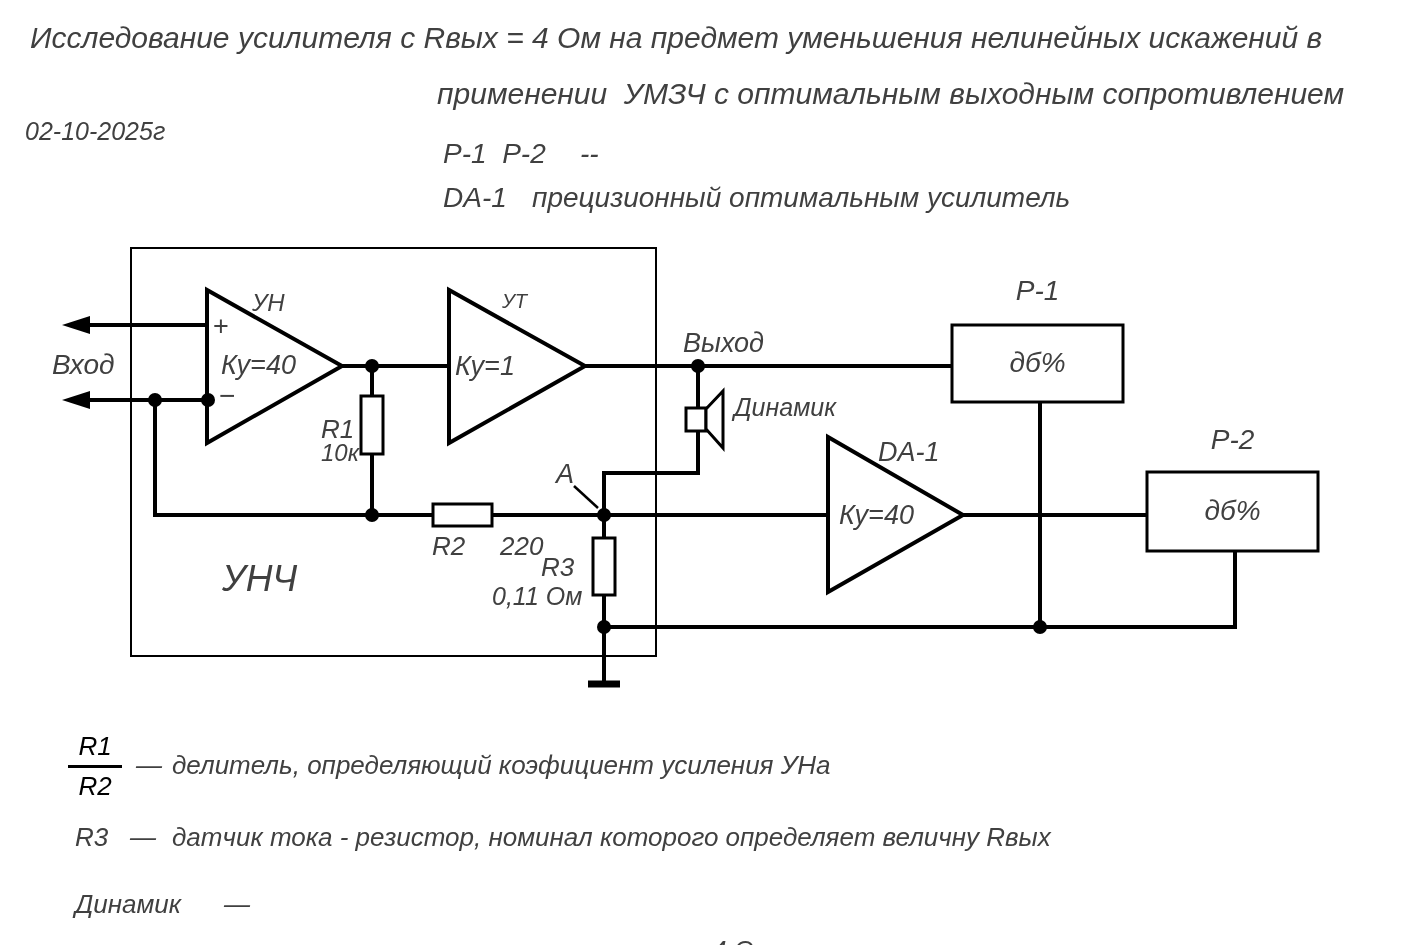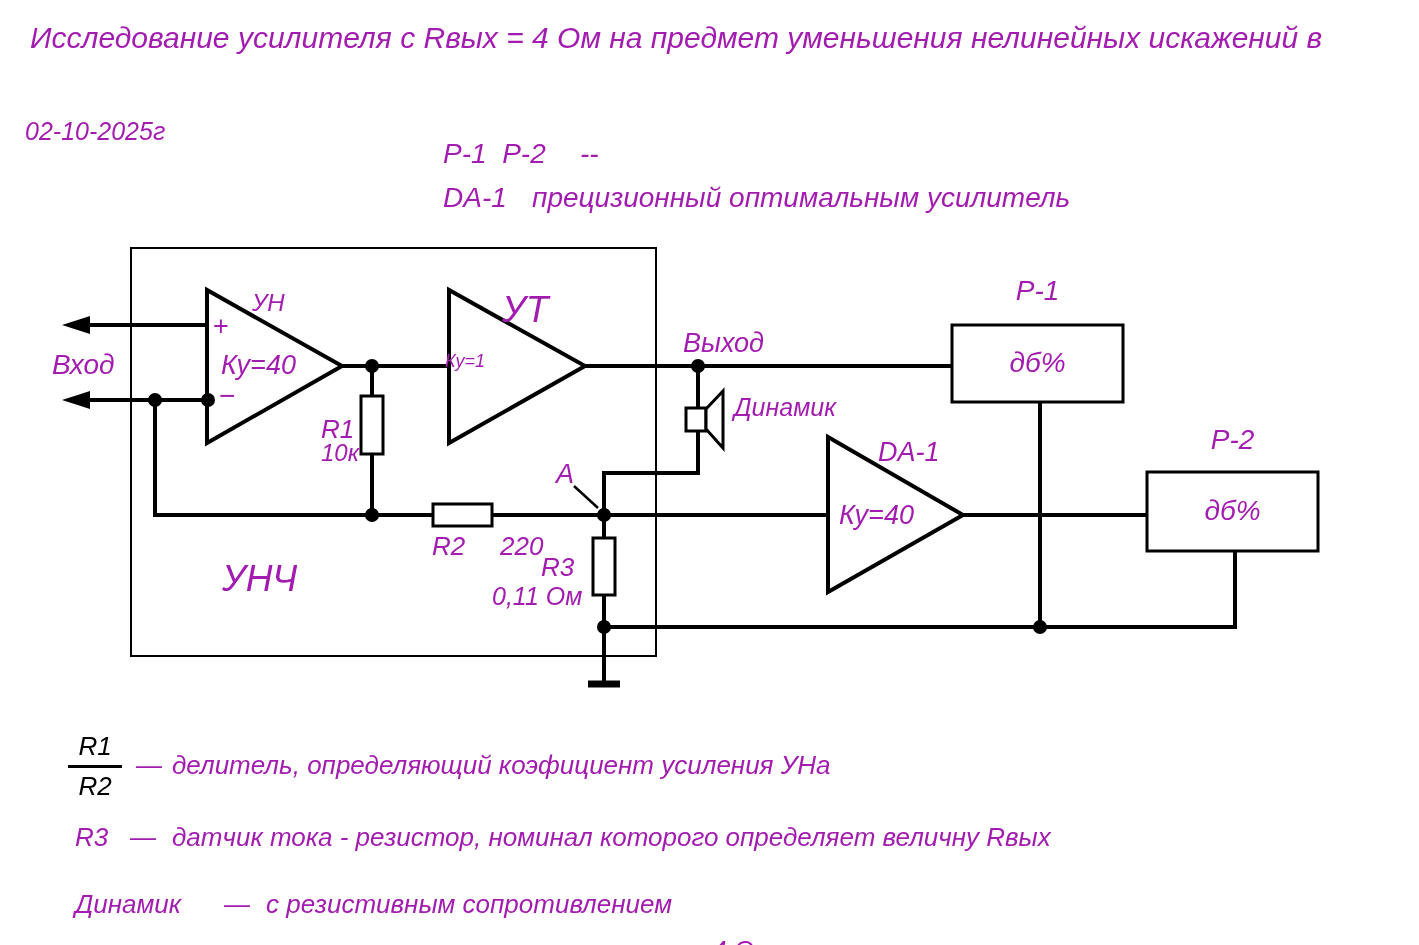--- a/index.html
+++ b/index.html
@@ -10,21 +10,21 @@
     font-family:"Liberation Sans", sans-serif;
     color:#000;
     overflow:hidden;
   }
   .stage svg{position:absolute;left:0;top:0;}
   .t{
     position:absolute;
     font-style:italic;
     white-space:pre;
     line-height:1.05;
-    color:#a21caf;
+    color:#404040;
   }
   .upright{font-style:normal;}
   .ctr{text-align:center;}
   .frac{
     position:absolute;
     display:flex;flex-direction:column;align-items:center;
     font-style:italic;
   }
   .frac .bar{width:54px;height:3px;background:#000;margin:3px 0;}
 </style>
@@ -84,38 +84,39 @@
       <circle cx="372" cy="366" r="7"></circle>
       <circle cx="372" cy="515" r="7"></circle>
       <circle cx="604" cy="515" r="7"></circle>
       <circle cx="604" cy="627" r="7"></circle>
       <circle cx="698" cy="366" r="7"></circle>
       <circle cx="1040" cy="627" r="7"></circle>
     </g>
   </svg>
 
   <div class="t" style="left:30px;top:22px;font-size:30px;">Исследование усилителя с Rвых = 4 Ом на предмет уменьшения нелинейных искажений в</div>
+  <div class="t" style="left:437px;top:78px;font-size:30px;">применении  УМЗЧ с оптимальным выходным сопротивлением</div>
   <div class="t" style="left:25px;top:118px;font-size:25px;">02-10-2025г</div>
 
   <div class="t" style="left:443px;top:139px;font-size:28px;">P-1  P-2</div>
   <div class="t" style="left:580px;top:139px;font-size:28px;">--</div>
 
   <div class="t" style="left:443px;top:183px;font-size:28px;">DA-1</div>
   <div class="t" style="left:532px;top:183px;font-size:28px;">прецизионный оптимальным усилитель</div>
 
   <div class="t" style="left:52px;top:350px;font-size:28px;">Вход</div>
   <div class="t" style="left:683px;top:329px;font-size:27px;">Выход</div>
 
   <div class="t" style="left:252px;top:290px;font-size:24px;">УН</div>
   <div class="t upright" style="left:213px;top:312px;font-size:27px;">+</div>
   <div class="t" style="left:221px;top:351px;font-size:27px;">Ку=40</div>
   <div class="t upright" style="left:219px;top:381px;font-size:28px;">−</div>
 
-  <div class="t" style="left:502px;top:291px;font-size:37px;">УТ</div>
-  <div class="t" style="left:445px;top:352px;font-size:18px;">Ку=1</div>
+  <div class="t" style="left:502px;top:291px;font-size:20px;">УТ</div>
+  <div class="t" style="left:455px;top:352px;font-size:27px;">Ку=1</div>
 
   <div class="t" style="left:878px;top:438px;font-size:27px;">DA-1</div>
   <div class="t" style="left:839px;top:501px;font-size:27px;">Ку=40</div>
 
   <div class="t" style="left:321px;top:416px;font-size:26px;">R1</div>
   <div class="t" style="left:321px;top:440px;font-size:24px;">10к</div>
 
   <div class="t" style="left:432px;top:533px;font-size:26px;">R2</div>
   <div class="t" style="left:500px;top:533px;font-size:26px;">220</div>
 
@@ -140,16 +141,15 @@
   </div>
   <div class="t" style="left:136px;top:752px;font-size:26px;">—</div>
   <div class="t" style="left:172px;top:752px;font-size:26px;">делитель, определяющий коэфициент усиления УНа</div>
 
   <div class="t" style="left:75px;top:824px;font-size:26px;">R3</div>
   <div class="t" style="left:130px;top:824px;font-size:26px;">—</div>
   <div class="t" style="left:172px;top:824px;font-size:26px;">датчик тока - резистор, номинал которого определяет величну Rвых</div>
 
   <div class="t" style="left:75px;top:891px;font-size:26px;">Динамик</div>
   <div class="t" style="left:224px;top:891px;font-size:26px;">—</div>
-  <div class="t" style="left:266px;top:891px;font-size:26px;">с резистивным сопротивлением</div>
   <div class="t" style="left:712px;top:937px;font-size:26px;">4 Ома</div>
 
 </div>
 
 </body></html>

